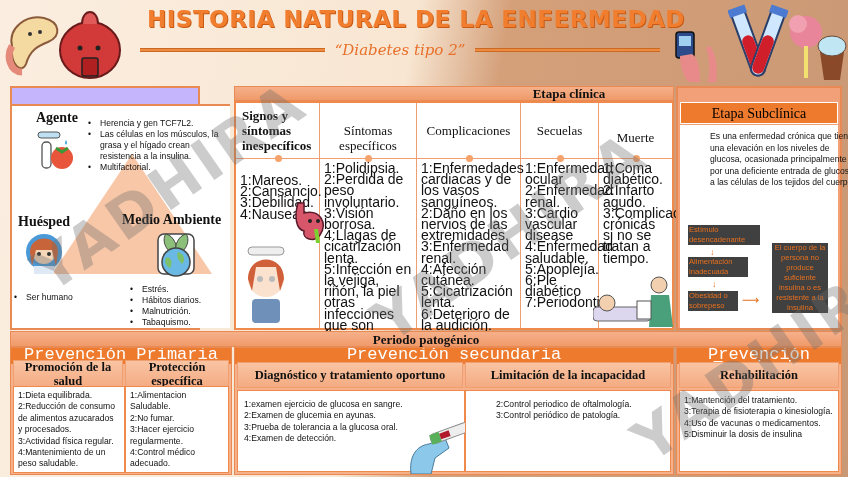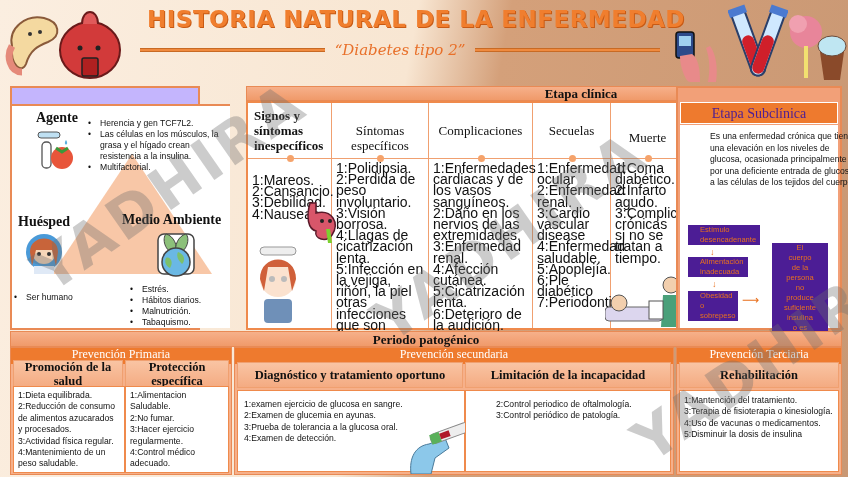--- a/index.html
+++ b/index.html
@@ -31,44 +31,44 @@
   .left-wrap { position: absolute; left: 10px; top: 86px; width: 190px; height: 244px; background: #c4b5fd; border: 2px solid #e98a55; }
   .left-inner { position: absolute; left: 0; top: 16px; width: 218px; height: 224px; background: #fff; border-top: 2px solid #e98a55; overflow: hidden; }
   .tri { position: absolute; left: 40px; top: 48px; width: 0; height: 0;
     border-left: 80px solid transparent; border-right: 80px solid transparent; border-bottom: 120px solid #f6b48a; opacity: 0.75; }
   .lbl { position: absolute; font-family: "Liberation Serif", serif; font-weight: bold; font-size: 14px; }
   .bul { position: absolute; font-size: 8.6px; line-height: 11px; }
   .bul li { list-style: none; position: relative; padding-left: 12px; }
   .bul li::before { content: "•"; position: absolute; left: 0; }
 
   
-  .clin-wrap { position: absolute; left: 246px; top: 86px; width: 384px; height: 244px; padding-left: 32px; }
+  .clin-wrap { position: absolute; left: 234px; top: 86px; width: 384px; height: 244px; padding-left: 32px; }
   .clin-head { position: absolute; left: 0; top: 0; width: 440px; height: 15px; background: linear-gradient(#f6b08a, #f09a6a); border: 1px solid #e98a55;
     text-align: center; font-family: "Liberation Serif", serif; font-weight: bold; font-size: 13px; line-height: 14px; padding-left: 230px; }
   .clin-table { position: absolute; left: 0; top: 15px; width: 440px; height: 229px; background: #fff; border: 2px solid #ef8a4c; }
   .col { position: absolute; top: 0; height: 225px; border-right: 1px solid #f0a070; }
   .col-h { position: absolute; left: 0; top: 0; width: 100%; height: 56px; border-bottom: 1px solid #f0a070;
     font-family: "Liberation Serif", serif; font-size: 13px; line-height: 15px; display: flex; align-items: center; padding: 0 6px; }
   .dot { position: absolute; bottom: -4px; left: 50%; margin-left: -3px; width: 7px; height: 7px; border-radius: 50%; background: #f5a36b; }
   .col-b { position: absolute; left: 0; top: 58px; width: 100%; padding: 2px 4px; font-size: 14px; line-height: 11.2px; }
 
   
   .sub-wrap { position: absolute; left: 676px; top: 86px; width: 166px; height: 244px; background: #f2a078; border: 2px solid #e98a55; }
-  .sub-title { position: absolute; left: 2px; top: 14px; width: 158px; height: 22px; background: #ee7a2e; color: #4c1d95;
+  .sub-title { position: absolute; left: 2px; top: 14px; width: 158px; height: 22px; background: #ee7a2e; color: #000000;
     text-align: center; font-family: "Liberation Serif", serif; font-size: 14px; line-height: 22px; border: 1px solid #fff; }
   .sub-body { position: absolute; left: 2px; top: 37px; width: 158px; height: 203px; background: #fff; }
   .sub-text { position: absolute; left: 6px; top: 6px; width: 150px; font-size: 8.6px; line-height: 11.6px; margin-left: 24px; }
-  .hl { position: absolute; background: #4c1d95; color: #e8701e; font-size: 7.6px; line-height: 10px; padding: 0 12px; }
+  .hl { position: absolute; background: #404040; color: #e8701e; font-size: 7.6px; line-height: 10px; padding: 0 1px; }
 
   
   .path-head { position: absolute; left: 10px; top: 331px; width: 832px; height: 16px; background: linear-gradient(#f6b08a, #f09a6a);
     border: 1px solid #e98a55; text-align: center; font-family: "Liberation Serif", serif; font-weight: bold; font-size: 13px; line-height: 15px; }
   .prev-col { position: absolute; top: 347px; height: 128px; background: #f6b08a; border: 1px solid #e98a55; }
   .prev-title { position: absolute; left: 0; top: 0; width: 100%; height: 16px; background: #ee7a2e; color: #fff; text-align: center;
-    font-family: Liberation Serif, serif; font-size: 12px; line-height: 13px; overflow: hidden; }
+    font-family: Liberation Mono, monospace; font-size: 17px; line-height: 13px; overflow: hidden; }
   .sub-h { position: absolute; font-family: "Liberation Serif", serif; font-weight: bold; font-size: 12.5px; line-height: 14px; text-align: center;
     background: linear-gradient(#f9c4a3, #f4ab82); border: 1px solid #f0a070; display: flex; align-items: center; justify-content: center; }
   .box { position: absolute; background: #fff; border: 1px solid #ef8a4c; font-size: 8.6px; line-height: 11.4px; padding: 3px 4px; }
 
   .watermark { position: absolute; font-family: "DejaVu Sans", sans-serif; font-weight: bold; color: rgba(110,110,110,0.35);
     font-size: 58px; transform-origin: left top; pointer-events: none; letter-spacing: 4px; }
 </style>
 </head>
 <body>
 

